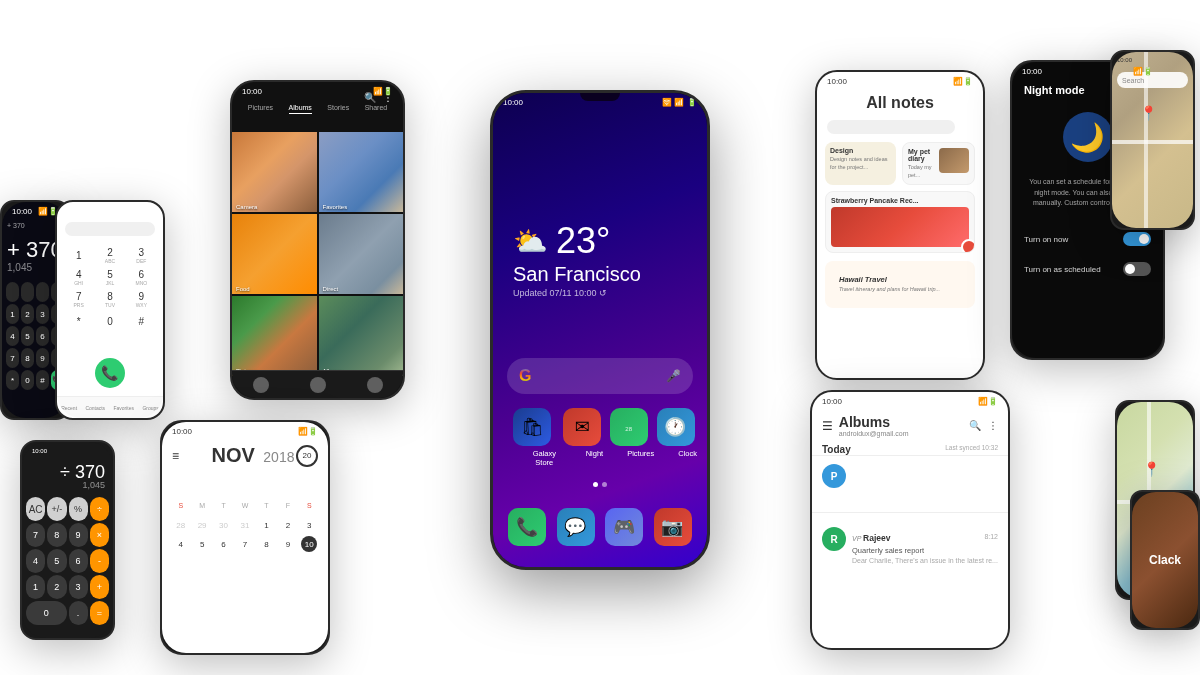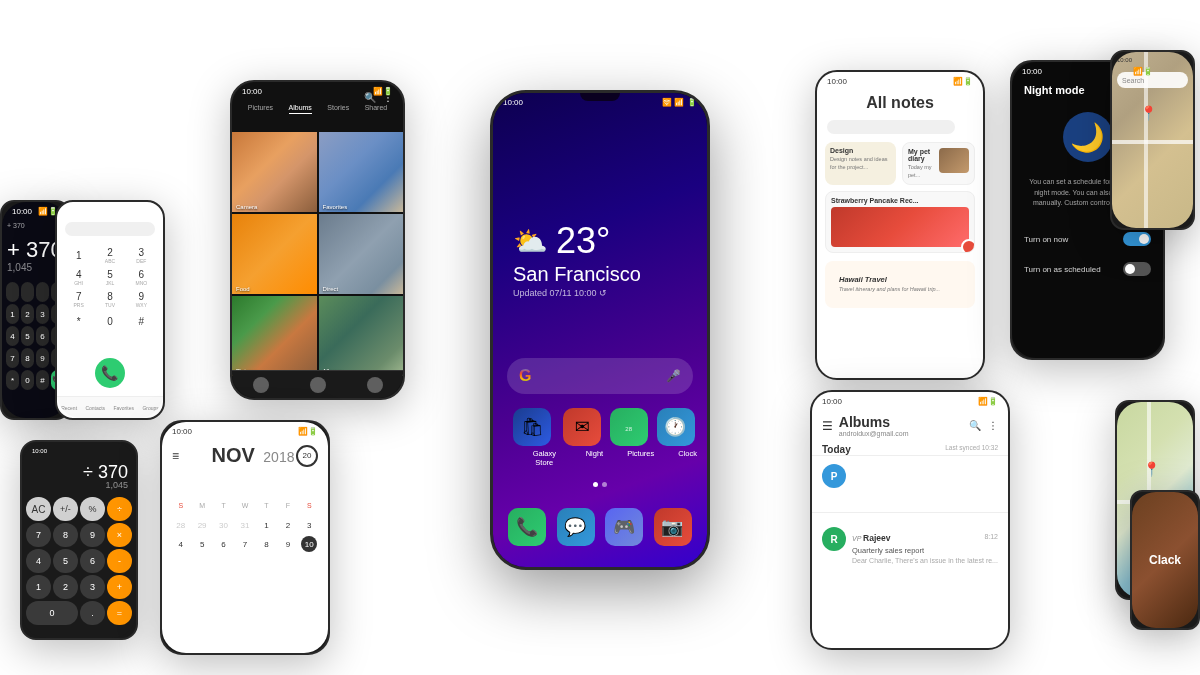--- a/index.html
+++ b/index.html
@@ -351,21 +351,21 @@
       border-top: 1px solid #eee;
     }
     .dialer-tab-item {
       font-size: 5px;
       color: #888;
       text-align: center;
     }
 
     
     .phone-calc {
-      width: 118px;
+      width: 95px;
       height: 200px;
       top: 440px;
       left: 20px;
       border-radius: 16px;
       border: 2px solid #2a2a2a;
     }
     .phone-calc .phone-screen {
       background: #1a1a1a;
     }
     .calc-display {

